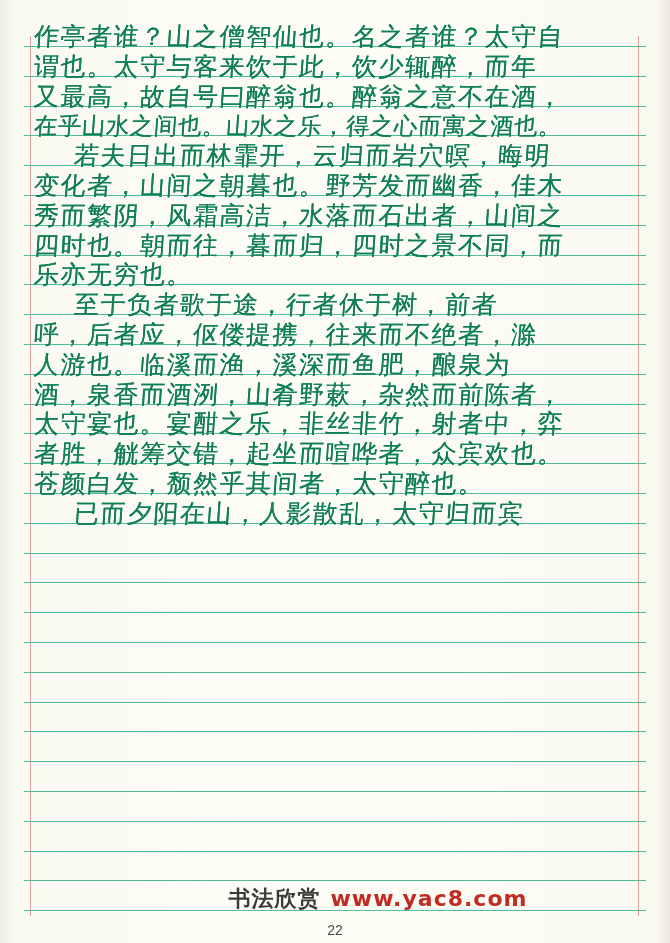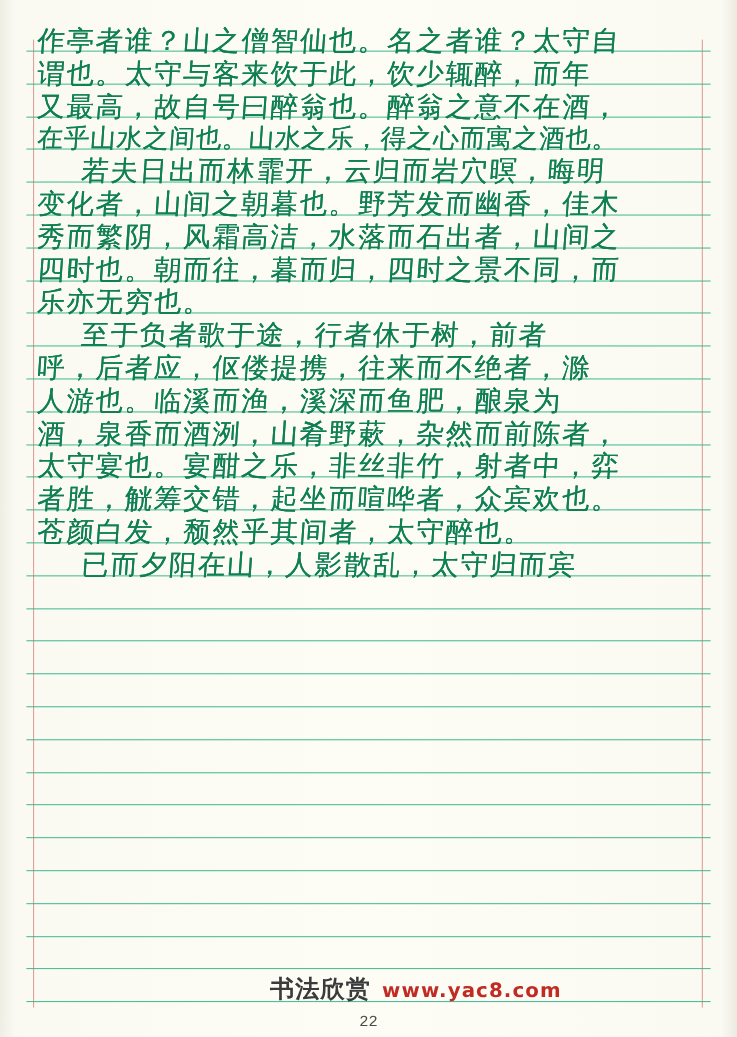--- a/index.html
+++ b/index.html
@@ -95,35 +95,35 @@
   }
   #watermark .wm-left {
     color: #3b3b3b;
     font-size: 22px;
     letter-spacing: 1px;
     font-weight: bold;
     text-align: right;
   }
   #watermark .wm-right {
     color: #c02c23;
-    font-size: 18px;
+    font-size: 22px;
     letter-spacing: 1px;
     font-weight: bold;
     margin-left: 10px;
   }
 
   #page-number {
     position: absolute;
     left: 0;
     top: 922px;
     width: 670px;
     text-align: center;
     color: #4a4a4a;
     font-size: 14px;
-    font-family: Liberation Mono, monospace;
+    font-family: Liberation Sans, sans-serif;
   }
 </style>
 </head>
 <body>
 
 <div id="page">
   <div id="paper-edge"></div>
 
   <div id="ruled-area">
     <div class="margin-line" id="margin-left"></div>

